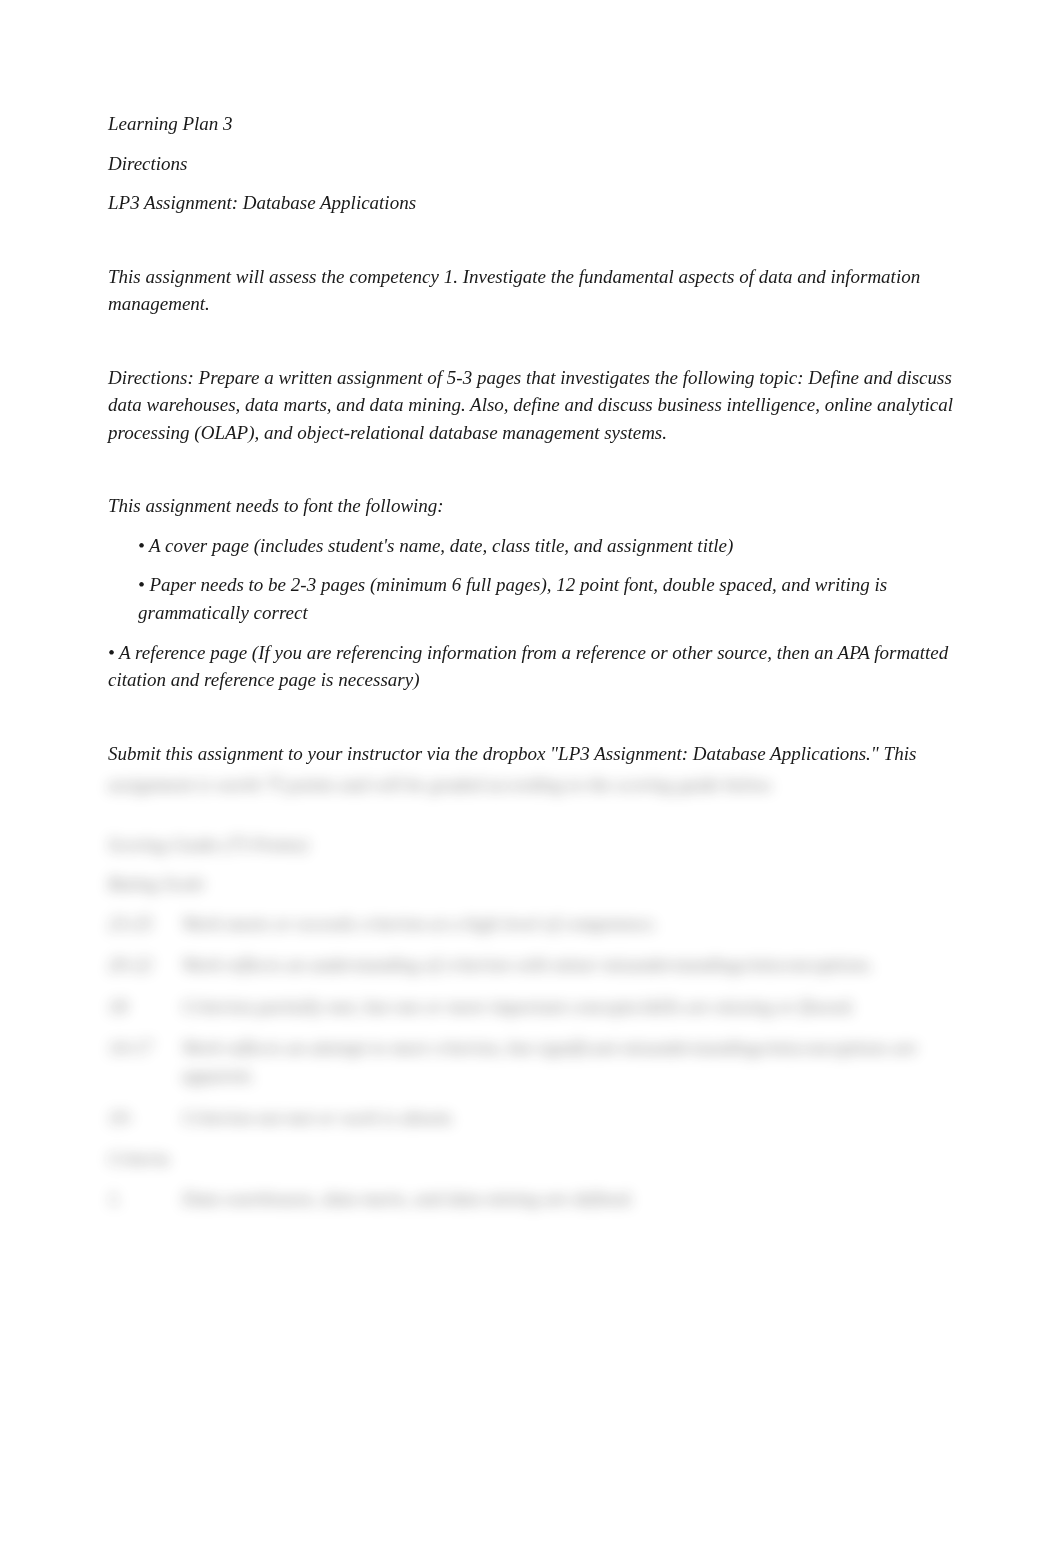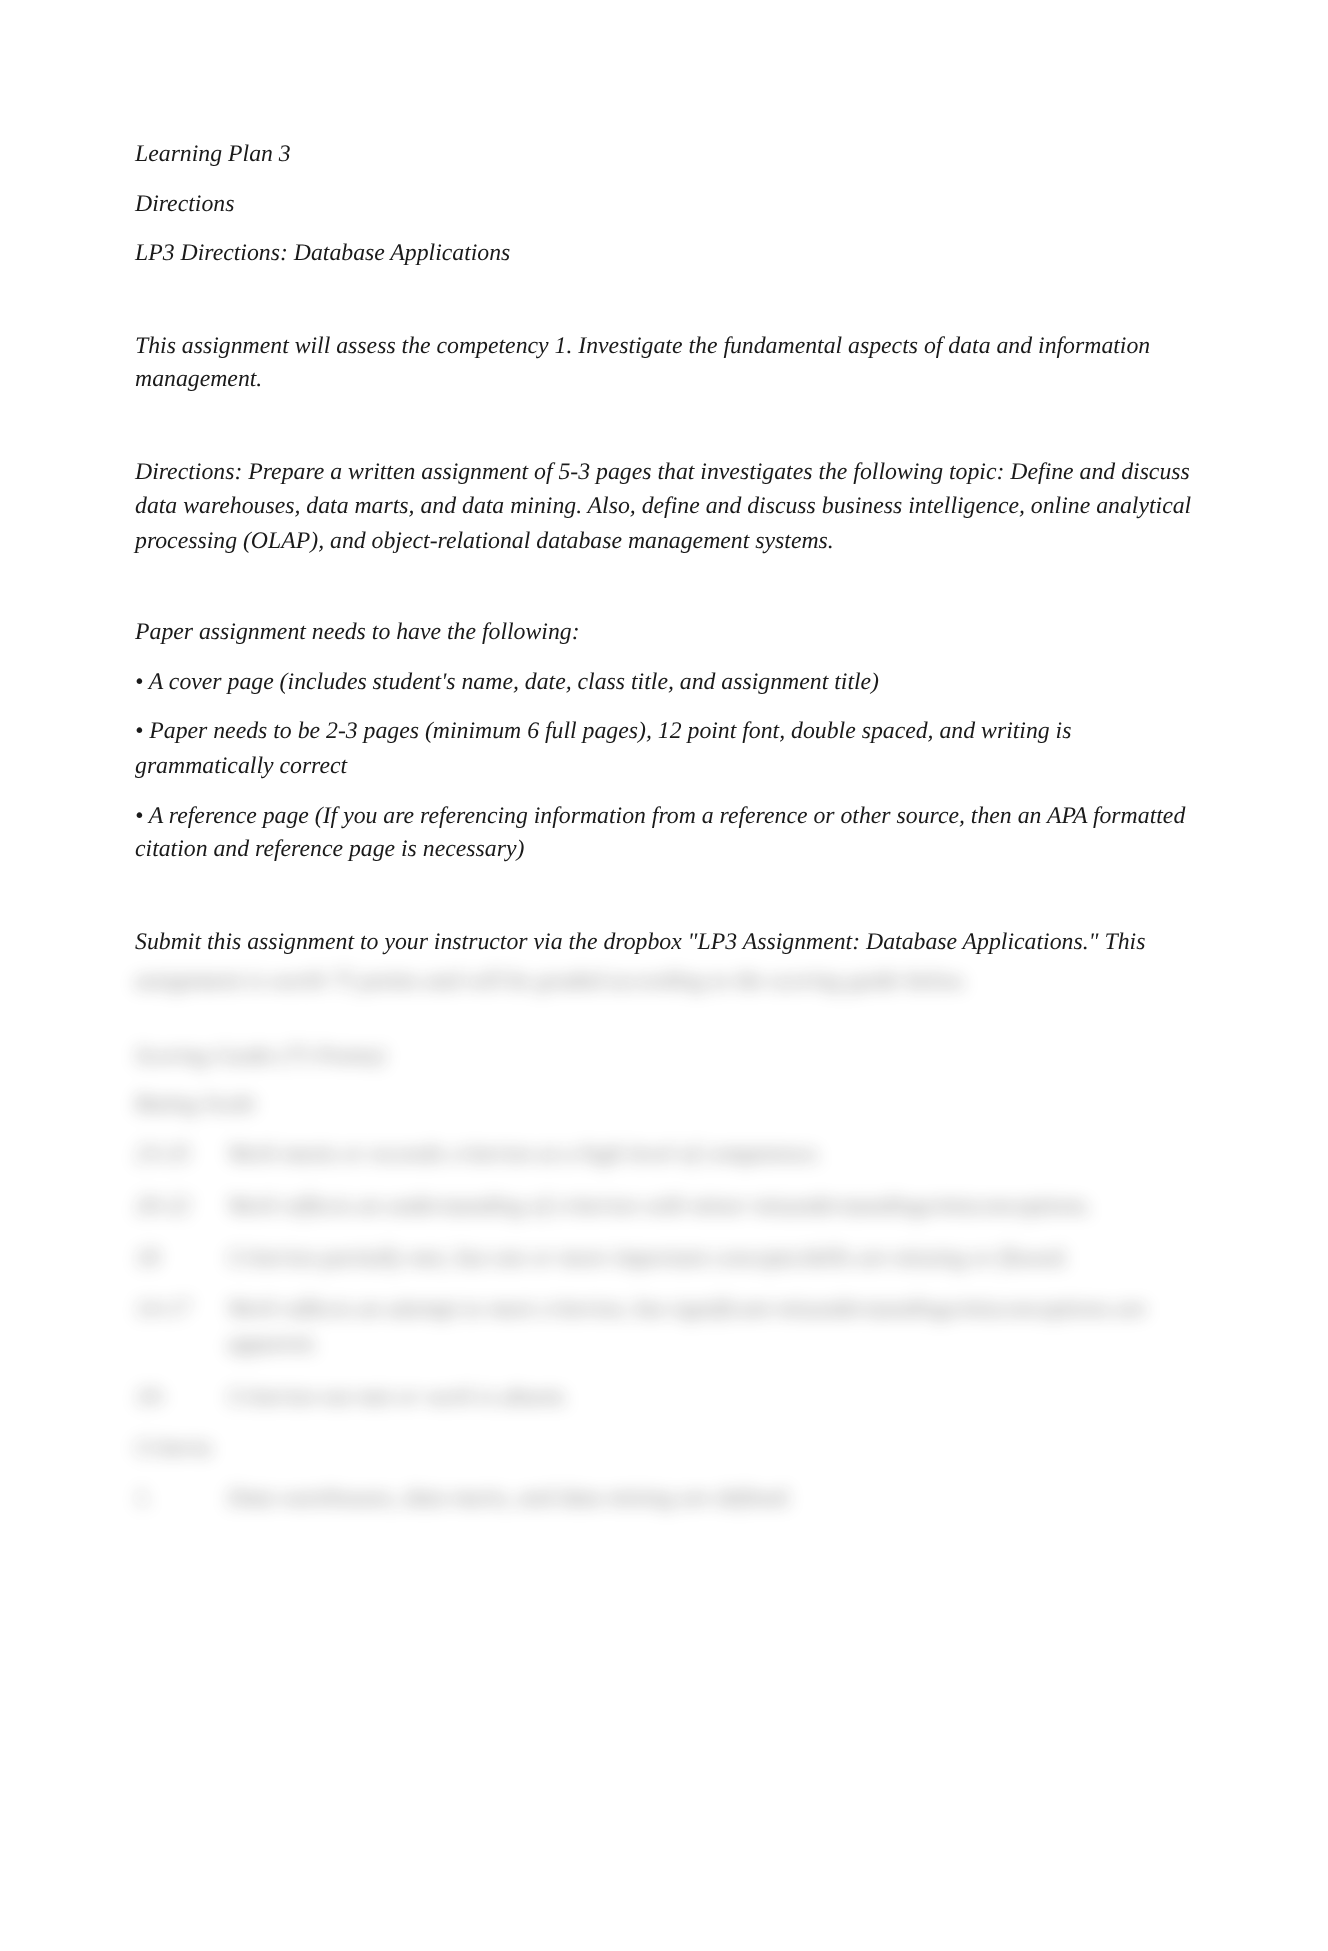--- a/index.html
+++ b/index.html
@@ -18,53 +18,54 @@
   }
   .para {
     margin-bottom: 28px;
   }
   .para-tight {
     margin-bottom: 12px;
   }
   .spacer-md { height: 18px; }
   .bullet {
     margin-bottom: 12px;
+    margin-left: 30px;
   }
   .blurred-region {
     filter: blur(7px);
     opacity: 0.55;
     user-select: none;
     margin-top: 4px;
   }
   .blurred-region .para,
   .blurred-region .row {
     margin-bottom: 14px;
   }
   .row { display: flex; }
   .row .pts { width: 74px; flex-shrink: 0; }
   .row .desc { flex: 1; }
 </style>
 </head>
 <body>
 
 <div class="heading">Learning Plan 3</div>
 <div class="heading">Directions</div>
-<div class="para">LP3 Directions: Database Applications</div>
+<div class="para">LP3 Assignment: Database Applications</div>
 
 <div class="spacer-md"></div>
 
 <div class="para">This assignment will assess the competency 1. Investigate the fundamental aspects of data and information management.</div>
 
 <div class="spacer-md"></div>
 
 <div class="para">Directions: Prepare a written assignment of 5-3 pages that investigates the following topic: Define and discuss data warehouses, data marts, and data mining. Also, define and discuss business intelligence, online analytical processing (OLAP), and object-relational database management systems.</div>
 
 <div class="spacer-md"></div>
 
-<div class="para-tight">Paper assignment needs to have the following:</div>
+<div class="para-tight">This assignment needs to font the following:</div>
 
 <div class="bullet">• A cover page (includes student's name, date, class title, and assignment title)</div>
 <div class="bullet">• Paper needs to be 2-3 pages (minimum 6 full pages), 12 point font, double spaced, and writing is grammatically correct</div>
 <div class="para">• A reference page (If you are referencing information from a reference or other source, then an APA formatted citation and reference page is necessary)</div>
 
 <div class="spacer-md"></div>
 
 <div>Submit this assignment to your instructor via the dropbox "LP3 Assignment: Database Applications." This</div>
 
 <div class="blurred-region">

